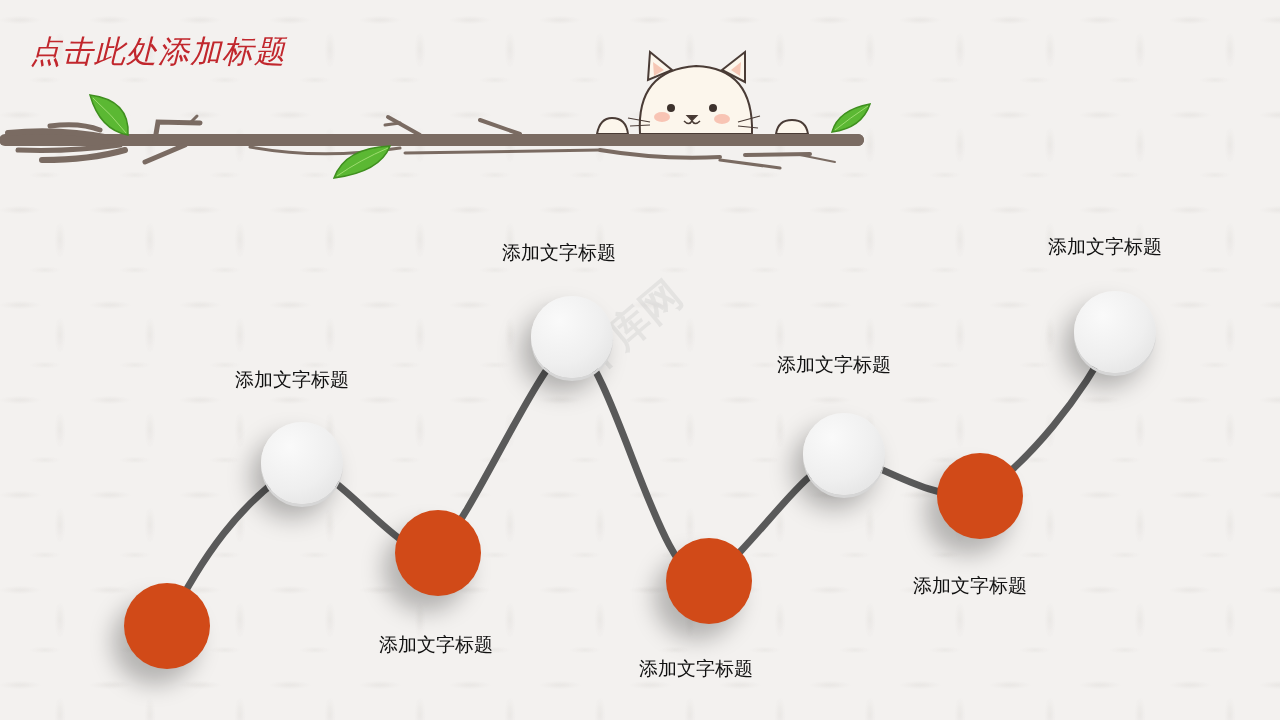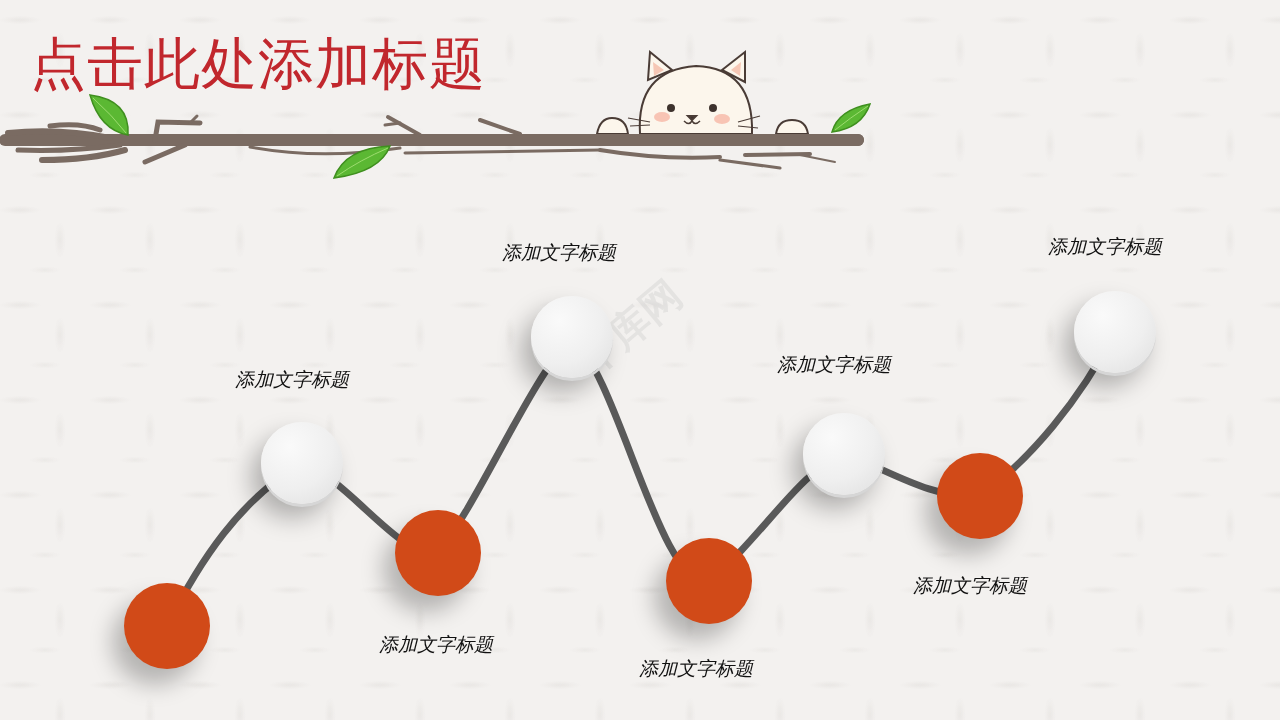--- a/index.html
+++ b/index.html
@@ -8,25 +8,25 @@
     background-color:#f3f1ef;
     background-image:
       radial-gradient(ellipse 30px 6px at 20px 20px, rgba(190,185,180,0.18), transparent 70%),
       radial-gradient(ellipse 8px 26px at 60px 50px, rgba(190,185,180,0.16), transparent 70%),
       radial-gradient(ellipse 22px 5px at 45px 80px, rgba(190,185,180,0.14), transparent 70%);
     background-size:90px 95px;
     font-family:"DejaVu Sans", "Liberation Sans", sans-serif;
   }
   .abs { position:absolute; }
   .title {
-    left:30px; top:36px; font-size:56px; color:#c1272d; letter-spacing:1px;
-    font-family:"DejaVu Sans", sans-serif; line-height:1; white-space:nowrap;
+    left:30px; top:36px; font-size:31px; color:#c1272d; letter-spacing:1px;
+    font-family:"DejaVu Sans", sans-serif; line-height:1; white-space:nowrap;font-style:italic;
   }
   .label {
-    font-size:19px; color:#111; white-space:nowrap; line-height:1;font-style:italic;
+    font-size:19px; color:#111; white-space:nowrap; line-height:1;
   }
   .node {
     position:absolute; border-radius:50%;
   }
   .node.white {
     width:82px; height:82px;
     background: radial-gradient(circle at 35% 30%, #fafafa 0%, #efefef 55%, #dedede 100%);
     box-shadow: 0 3px 0 #d6d6d6, -10px 14px 24px rgba(0,0,0,0.28);
   }
   .node.orange {

